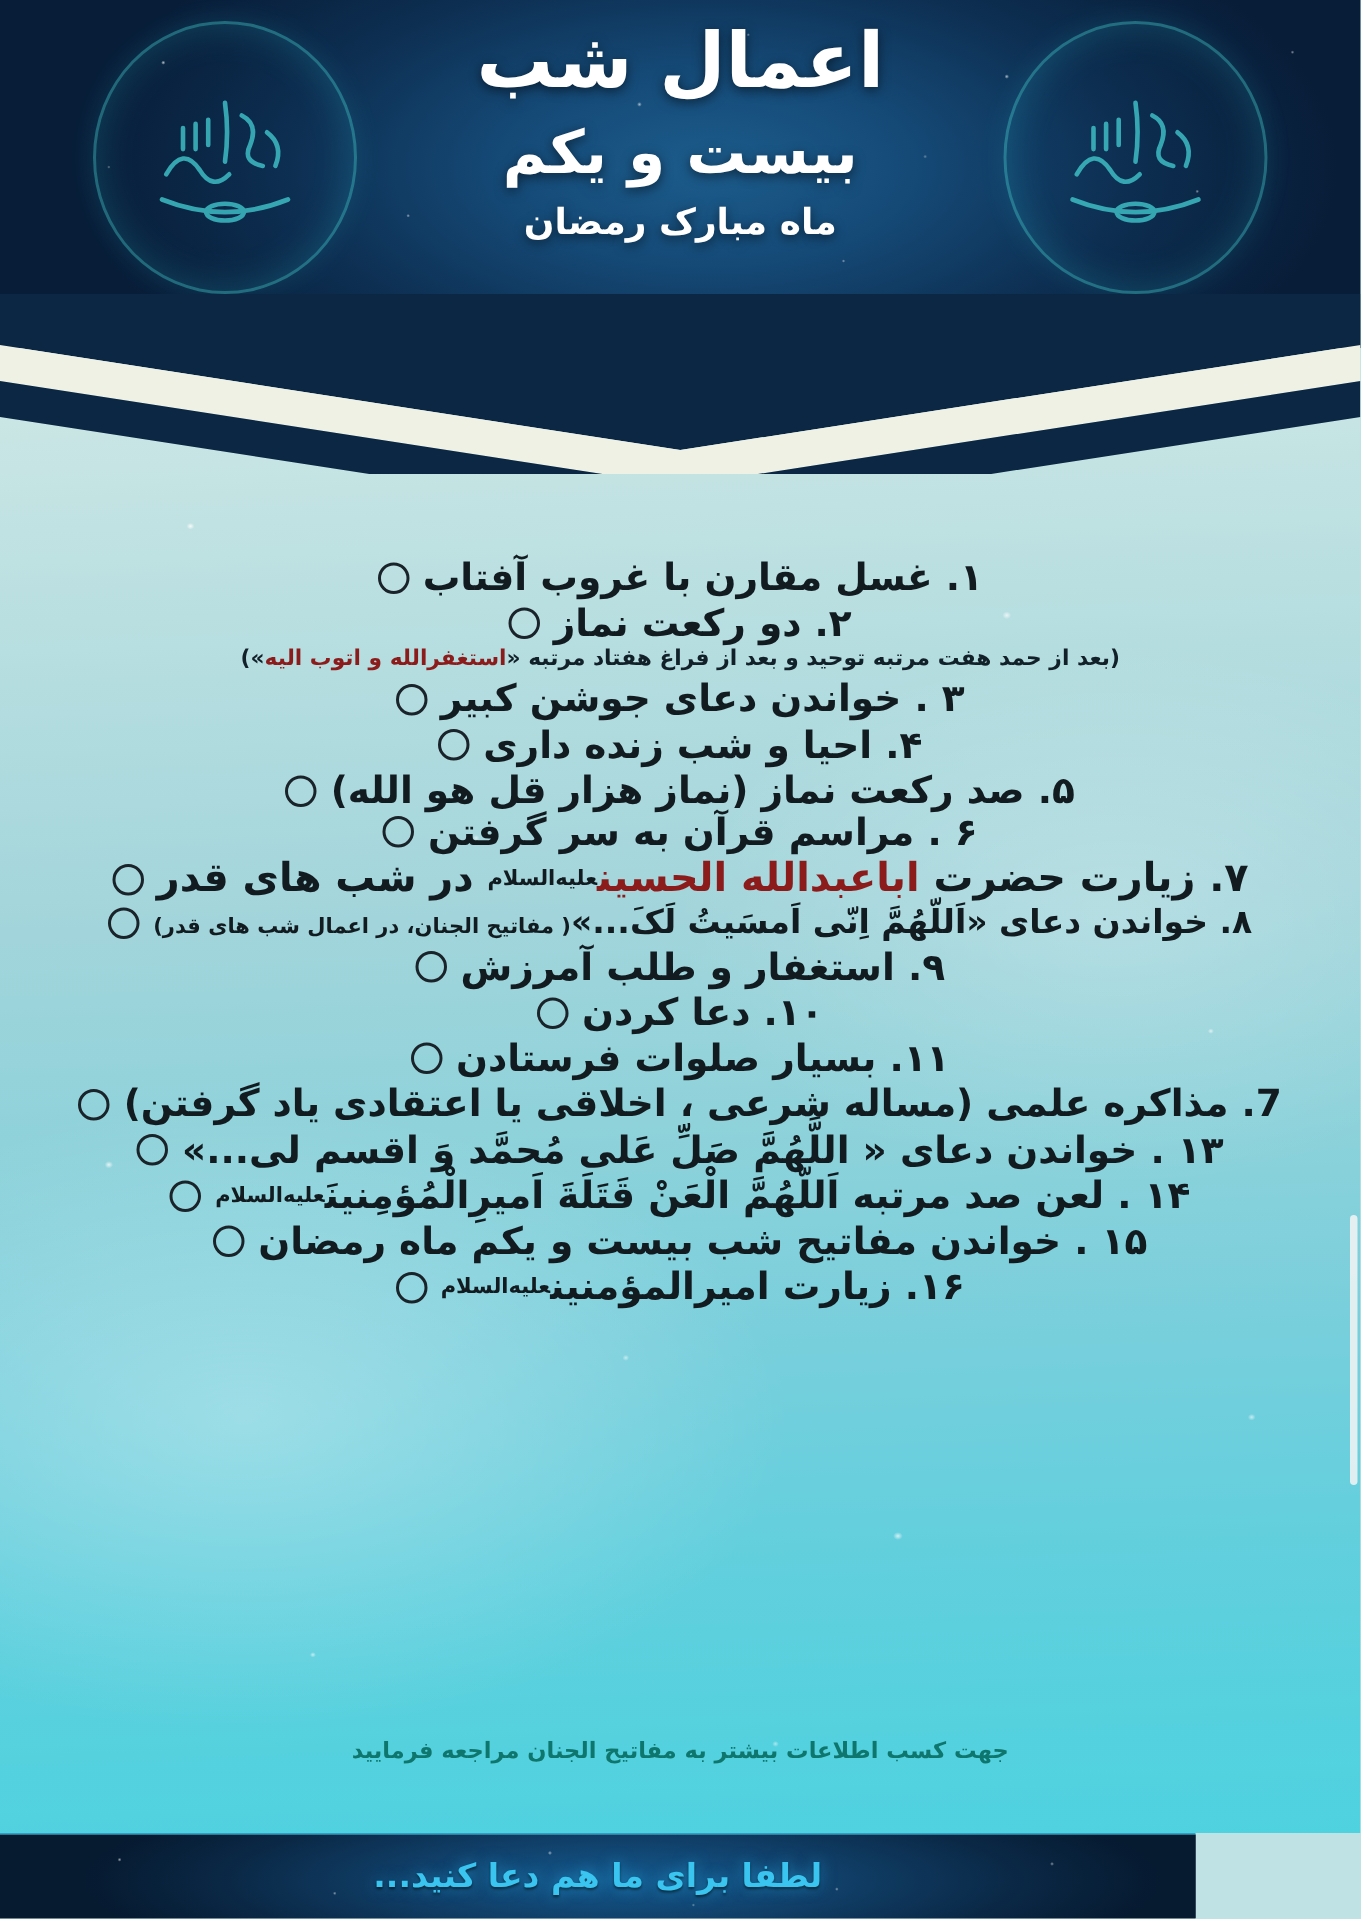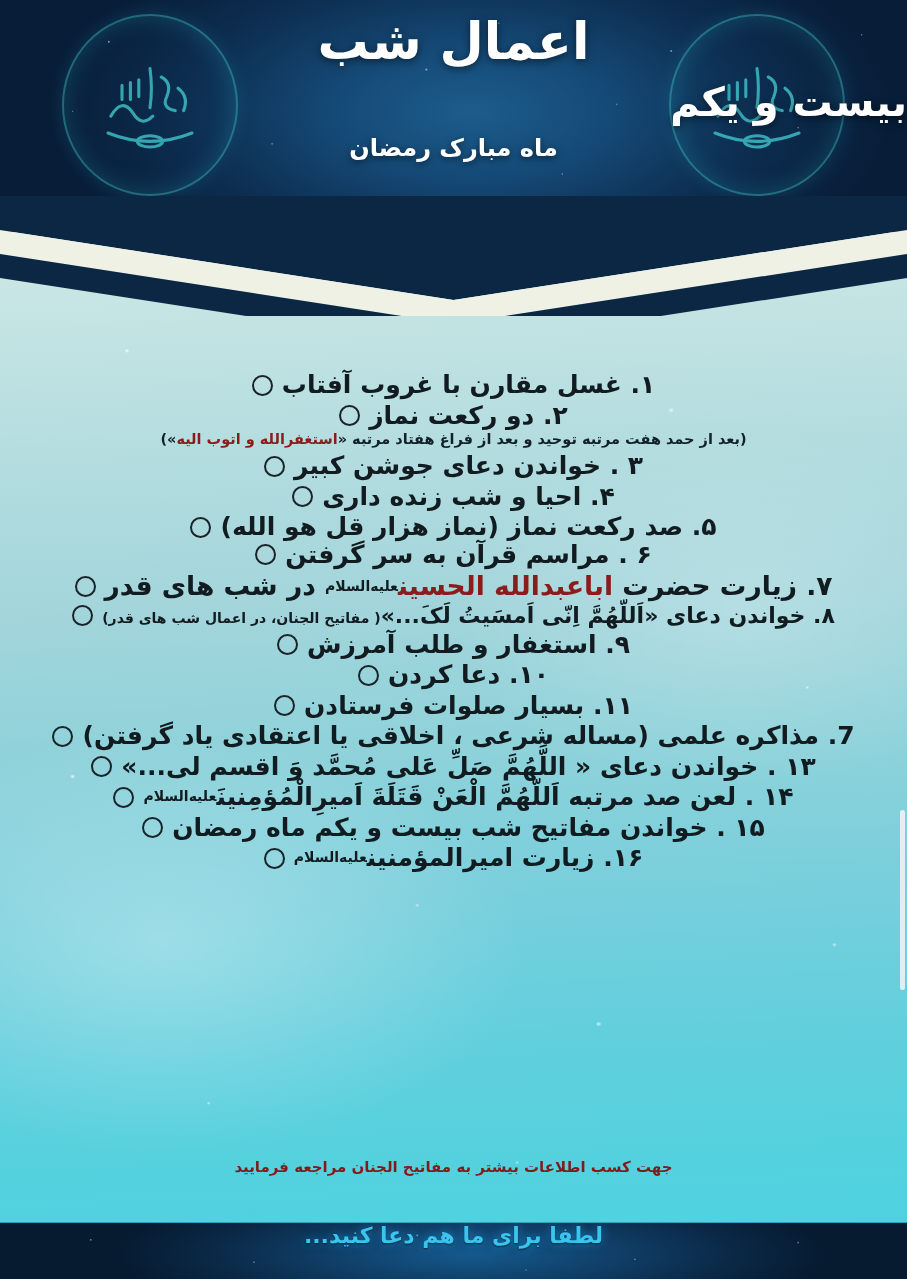--- a/index.html
+++ b/index.html
@@ -86,21 +86,20 @@
     direction: rtl;
   }
   .title-line2 {
     font-size: 40px;
     font-weight: bold;
     color: #ffffff;
     line-height: 1.3;
     margin-top: 2px;
     text-shadow: 0 2px 8px rgba(0,0,0,.55);
     direction: rtl;
-    text-align: right;
   }
   .title-line3 {
     font-size: 24px;
     font-weight: bold;
     color: #ffffff;
     line-height: 1.4;
     margin-top: 4px;
     text-shadow: 0 2px 7px rgba(0,0,0,.55);
     direction: rtl;
   }
@@ -220,36 +219,37 @@
   .row.small8 .item-text .tail { font-size: 14px; font-weight: bold; }
 
   .footnote {
     position: absolute;
     top: 1158px;
     left: 0;
     width: 907px;
     text-align: center;
     font-size: 15px;
     font-weight: bold;
-    color: #7f1d1d;
+    color: #0f766e;
     direction: rtl;
     z-index: 3;
   }
 
   
   .footer {
     position: absolute;
     bottom: 0; left: 0;
-    width: 907px;
+    width: 797px;
     height: 57px;
     overflow: hidden;
     background:
       radial-gradient(ellipse 360px 70px at 52% 55%, #145a8e 0%, #103f68 40%, #0a2744 75%, #061a30 100%),
       linear-gradient(90deg, #051628 0%, #0d3256 45%, #0a2644 75%, #051426 100%);
     display: flex;
+    align-items: center;
     justify-content: center;
     z-index: 6;
     border-top: 1.5px solid #2f9fc4;
   }
   .footer-stars {
     position: absolute; inset: 0;
     background-image:
       radial-gradient(1.3px 1.3px at 10% 30%, rgba(255,255,255,.6), transparent),
       radial-gradient(1.2px 1.2px at 28% 70%, rgba(255,255,255,.5), transparent),
       radial-gradient(1.4px 1.4px at 46% 22%, rgba(255,255,255,.55), transparent),

